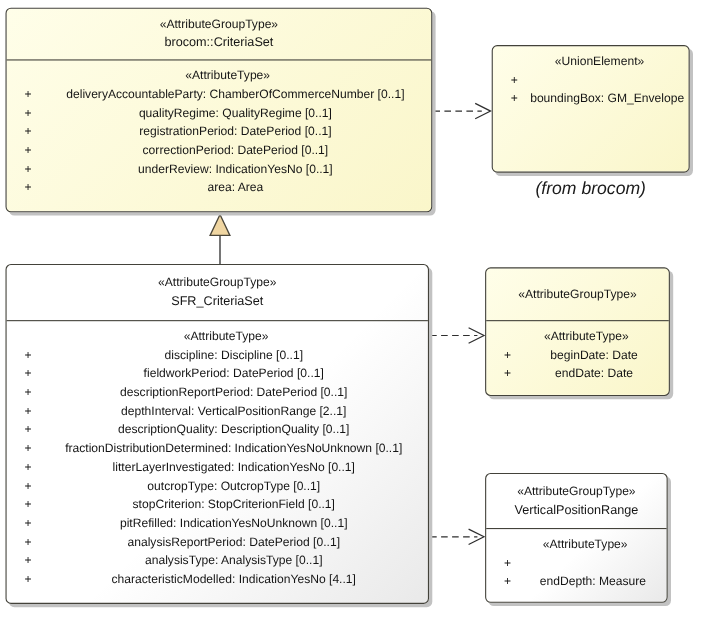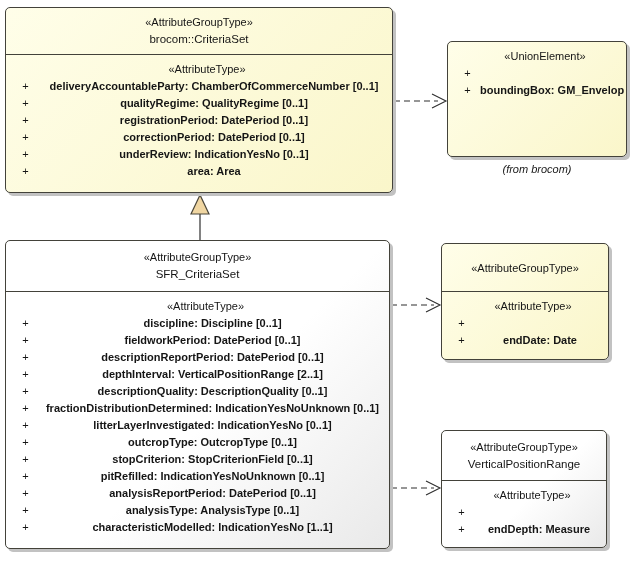--- a/index.html
+++ b/index.html
@@ -32,41 +32,41 @@
     align-items:center; justify-content:center;
     text-align:center;
   }
   .hdr .stereo { font-size:11px; line-height:14px; }
   .hdr .nm     { font-size:11.5px; font-weight:normal; line-height:15px; margin-top:3px; }
 
   .bdy { padding:6px 2px 2px 0;text-align:center; }
   .section-label { padding-left:18px; line-height:17px; white-space:nowrap; }
   .attr-row { display:flex; line-height:17px; white-space:nowrap; }
   .attr-row .vis { flex:0 0 32px; padding-left:7px; }
-  .attr-row .txt { flex:1 1 auto; overflow:hidden;font-weight:bold; }
+  .attr-row .txt { flex:1 1 auto; overflow:hidden; }
 
   
   #cls-criteria { left:5px;   top:7px;   width:388px; height:186px; }
   #cls-criteria .hdr { height:47px; }
 
   #cls-sfr      { left:5px;   top:240px; width:385px; height:309px; }
   #cls-sfr .hdr { height:51px; }
 
   #cls-area     { left:447px; top:41px;  width:180px; height:116px; }
   #cls-area .hdr { height:49px; }
 
   #cls-dateperiod { left:441px; top:243px; width:168px; height:117px; }
   #cls-dateperiod .hdr { height:48px; }
 
   #cls-vpr      { left:441px; top:430px; width:166px; height:118px; }
   #cls-vpr .hdr { height:50px; }
 
   .pkg-note {
     position:absolute; left:447px; top:163px; width:180px;
-    text-align:center; font-style:italic; font-size:11px; color:#1a1a1a;
+    text-align:center; font-style:italic; font-size:16px; color:#1a1a1a;
   }
 </style>
 </head>
 <body>
 
 <div class="canvas">
 
   <svg class="connector-layer" width="640" height="563" viewBox="0 0 640 563">
 
     <g>
@@ -177,21 +177,21 @@
           <div class="attr-row">
           <span class="vis">+</span>
           <span class="txt">analysisReportPeriod: DatePeriod [0..1]</span>
         </div>
           <div class="attr-row">
           <span class="vis">+</span>
           <span class="txt">analysisType: AnalysisType [0..1]</span>
         </div>
           <div class="attr-row">
           <span class="vis">+</span>
-          <span class="txt">characteristicModelled: IndicationYesNo [1..1]</span>
+          <span class="txt">characteristicModelled: IndicationYesNo [4..1]</span>
         </div>
         </div>
     </div>
   </div>
 
   <div class="uml-class yellow" id="cls-area">
     <div class="bdy">
       <div class="section-label">«UnionElement»</div>
       <div>
           <div class="attr-row">
@@ -209,20 +209,21 @@
 
   <div class="uml-class yellow" id="cls-dateperiod">
     <div class="hdr">
       <div class="stereo">«AttributeGroupType»</div>
     </div>
     <div class="bdy">
       <div class="section-label">«AttributeType»</div>
       <div>
           <div class="attr-row">
           <span class="vis">+</span>
+          <span class="txt">beginDate: Date</span>
         </div>
           <div class="attr-row">
           <span class="vis">+</span>
           <span class="txt">endDate: Date</span>
         </div>
         </div>
     </div>
   </div>
 
   <div class="uml-class white" id="cls-vpr">

